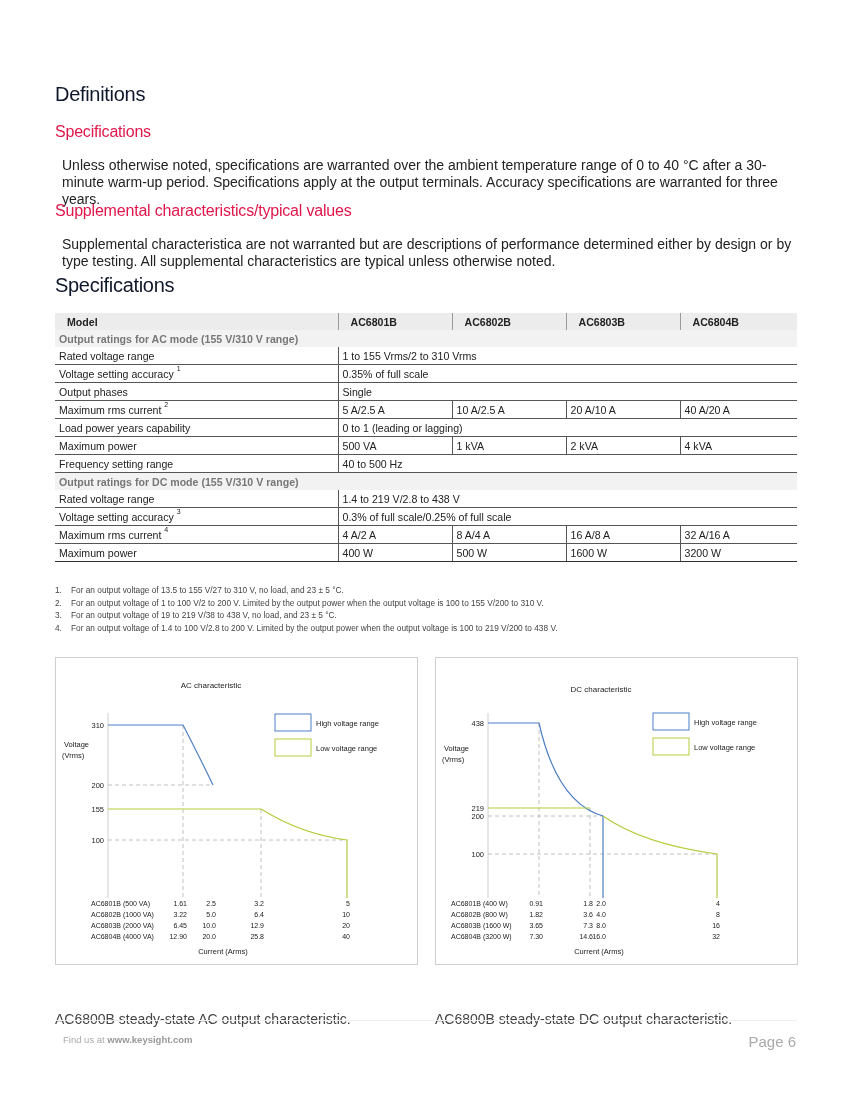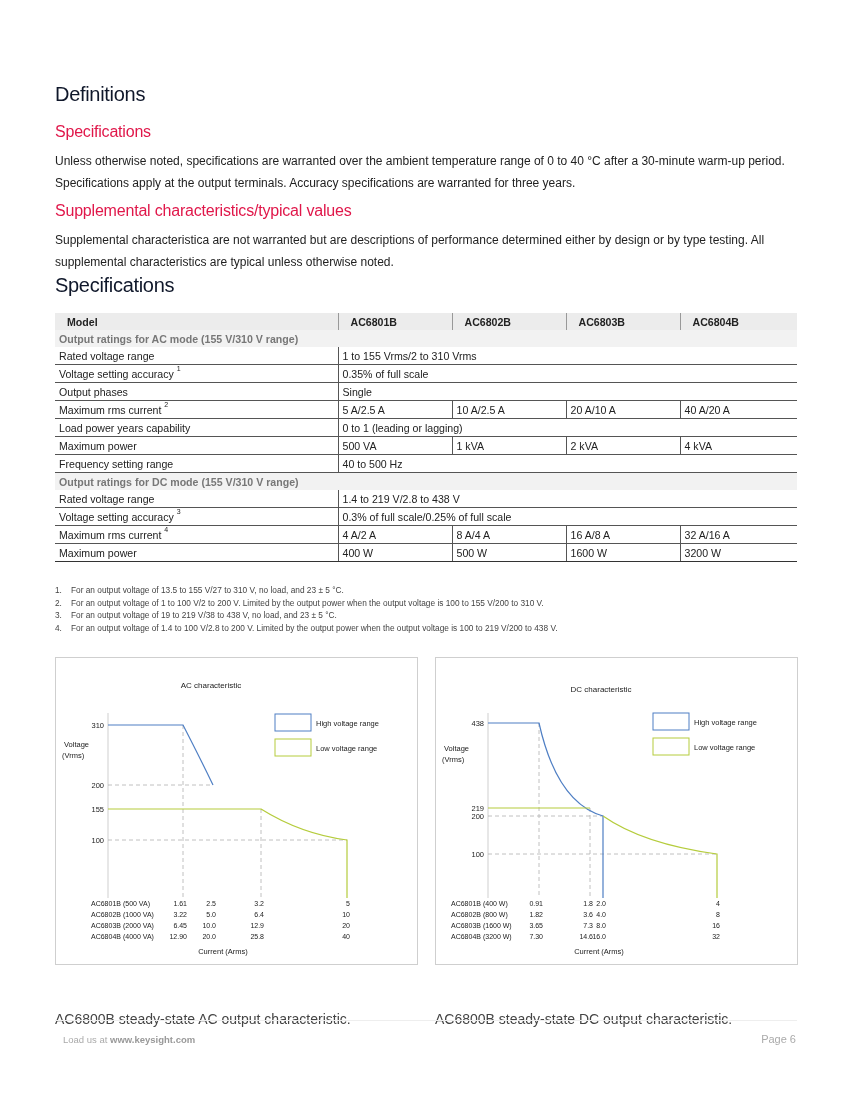--- a/index.html
+++ b/index.html
@@ -1,21 +1,21 @@
 <!DOCTYPE html>
 <html><head>
 <meta charset="utf-8">
 <style>
   html, body { margin: 0; padding: 0; background: #ffffff; }
   body { width: 851px; height: 1101px; position: relative; overflow: hidden;
          font-family: "Liberation Sans", "DejaVu Sans", sans-serif; color: #222; }
   .page { position: absolute; left: 55px; top: 0; width: 742px; }
   h1 { position: absolute; margin: 0; color: #0f172a; font-weight: normal; font-size: 20px; letter-spacing: -0.3px; }
   h2 { position: absolute; margin: 0; color: #e0174a; font-weight: normal; font-size: 16px; letter-spacing: -0.2px; }
-  p.body { position: absolute; margin: 0; font-size: 12px; line-height: 22px; color: #222; width: 745px; }
+  p.body { position: absolute; margin: 7px; font-size: 14px; line-height: 17px; color: #222; width: 745px; }
 
   table.spec { position: absolute; left: 0; top: 313px; width: 742px; border-collapse: collapse; font-size: 10.6px; }
   table.spec td { padding: 1px 4px; height: 15px; border-bottom: 1px solid #555; white-space: nowrap; }
   table.spec td + td { border-left: 1px solid #555; }
   table.spec tr.head td { background: #ececec; font-weight: bold; border-bottom: none; border-left-color: #999; padding-left: 12px; }
   table.spec tr.sect td { background: #f2f2f2; color: #777; font-weight: bold; border-bottom: none; margin-left: 46px; }
   table.spec tr.last td { border-bottom: 1.5px solid #333; }
   col.c0 { width: 283px; } col.c1 { width: 114px; } col.c2 { width: 114px; } col.c3 { width: 114px; } col.c4 { width: 117px; }
   sup { font-size: 7px; vertical-align: top; position: relative; top: -3px; }
 
@@ -23,21 +23,21 @@
   ol.notes li { display: flex; }
   ol.notes li .n { width: 16px; }
 
   .chart-box { position: absolute; top: 657px; height: 306px; border: 1px solid #cfcfcf; background: #fff; }
   .chart-box svg { position: absolute; left: 0; top: 0; }
   .caption { position: absolute; top: 971px; font-size: 14px; color: #444; margin-top: 40px; }
 
   .footer-rule { position: absolute; left: 55px; top: 1020px; width: 742px; height: 1px; background: #eee; }
   .footer-left { position: absolute; left: 63px; top: 1034px; font-size: 9.5px; color: #aaa; }
   .footer-left b { color: #999; }
-  .footer-right { position: absolute; right: 55px; top: 1033px; font-size: 11px; color: #aaa; }
+  .footer-right { position: absolute; right: 55px; top: 1033px; font-size: 15px; color: #aaa; }
   svg text { font-family: "Liberation Sans", "DejaVu Sans", sans-serif; }
 </style>
 </head>
 <body>
 
 <div class="page">
   <h1 style="top:83px">Definitions</h1>
   <h2 style="top:123px">Specifications</h2>
   <p class="body" style="top:150px">Unless otherwise noted, specifications are warranted over the ambient temperature range of 0 to 40 °C after a 30-minute warm-up period. Specifications apply at the output terminals. Accuracy specifications are warranted for three years.</p>
   <h2 style="top:202px">Supplemental characteristics/typical values</h2>
@@ -229,15 +229,15 @@
       <text x="170" y="281" font-size="7" text-anchor="end" fill="#222">16.0</text>
       <text x="284" y="281" font-size="7" text-anchor="end" fill="#222">32</text>
       <text x="163" y="296" font-size="7.5" text-anchor="middle" fill="#222">Current (Arms)</text>
     </svg>
 </div>
 <div class="caption" style="left:55px">AC6800B steady-state AC output characteristic.</div>
 <div class="caption" style="left:435px">AC6800B steady-state DC output characteristic.</div>
 
 <div class="footer-rule"></div>
 <div class="footer-left">
-  <span>Load us at </span><b>www.keysight.com</b>
+  <span>Find us at </span><b>www.keysight.com</b>
 </div>
 <div class="footer-right">Page 6</div>
 
 </body></html>

